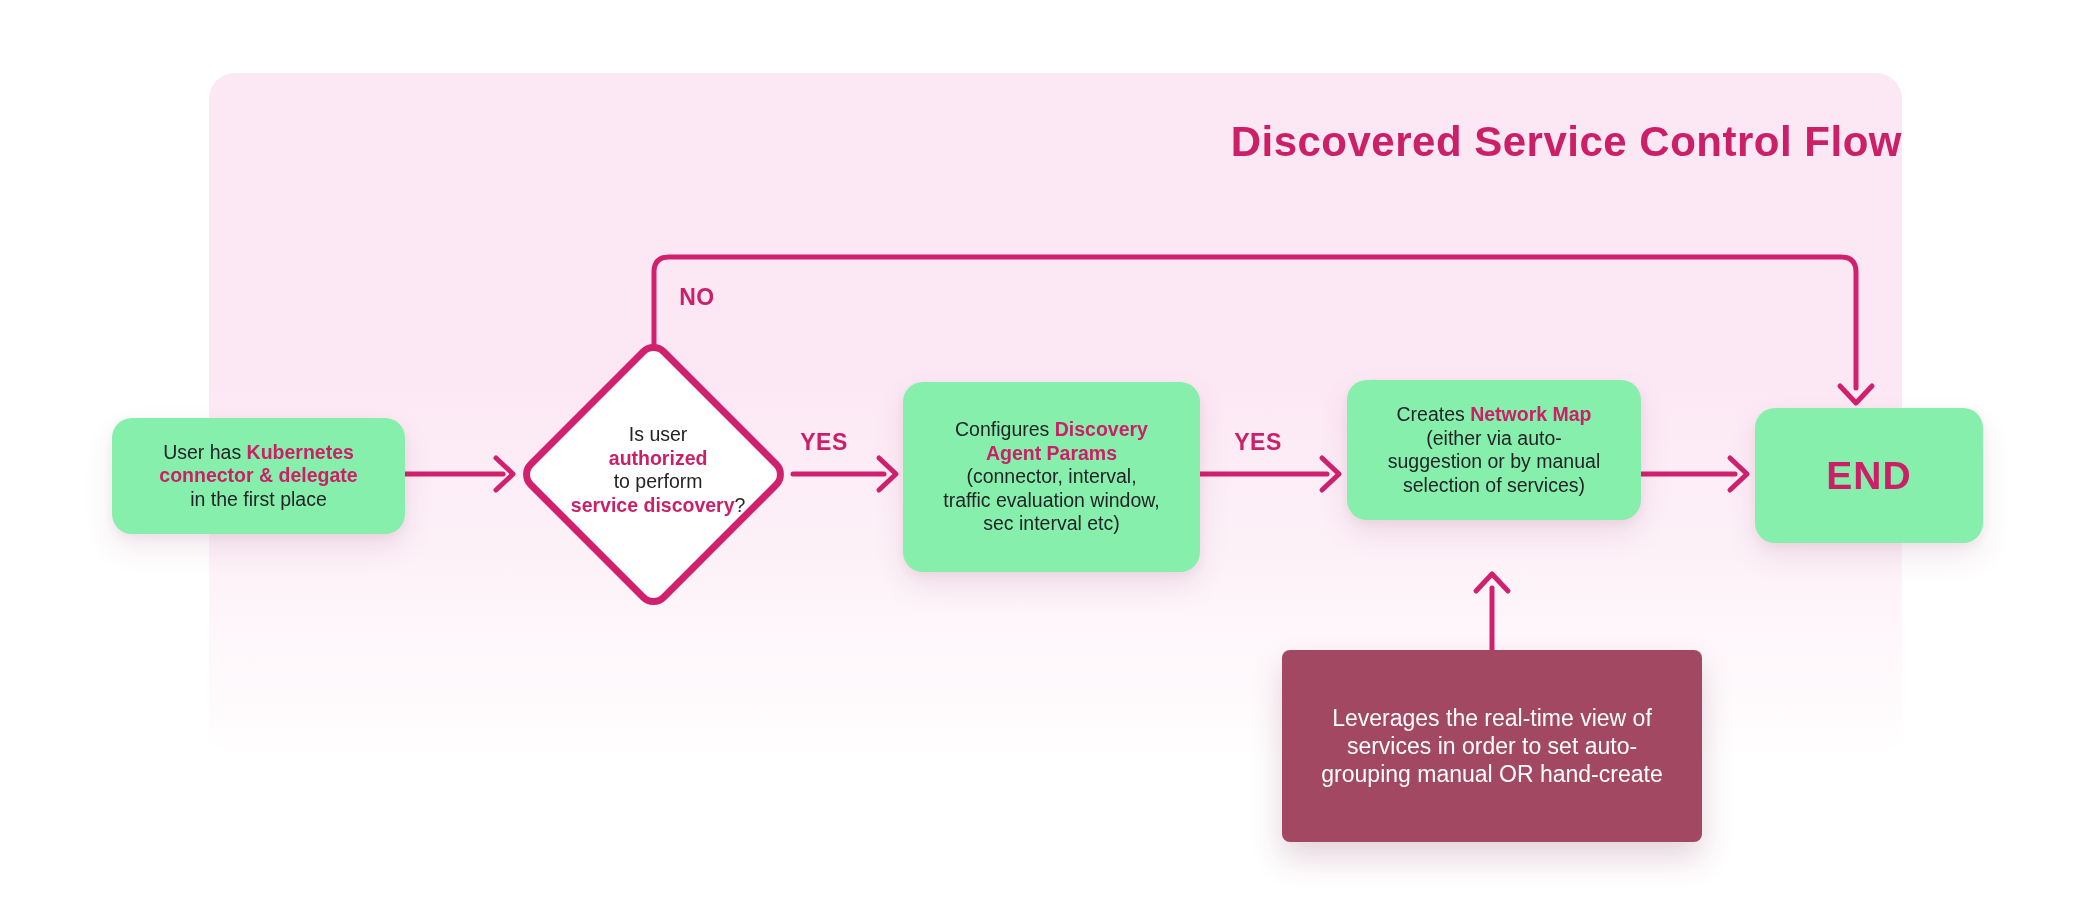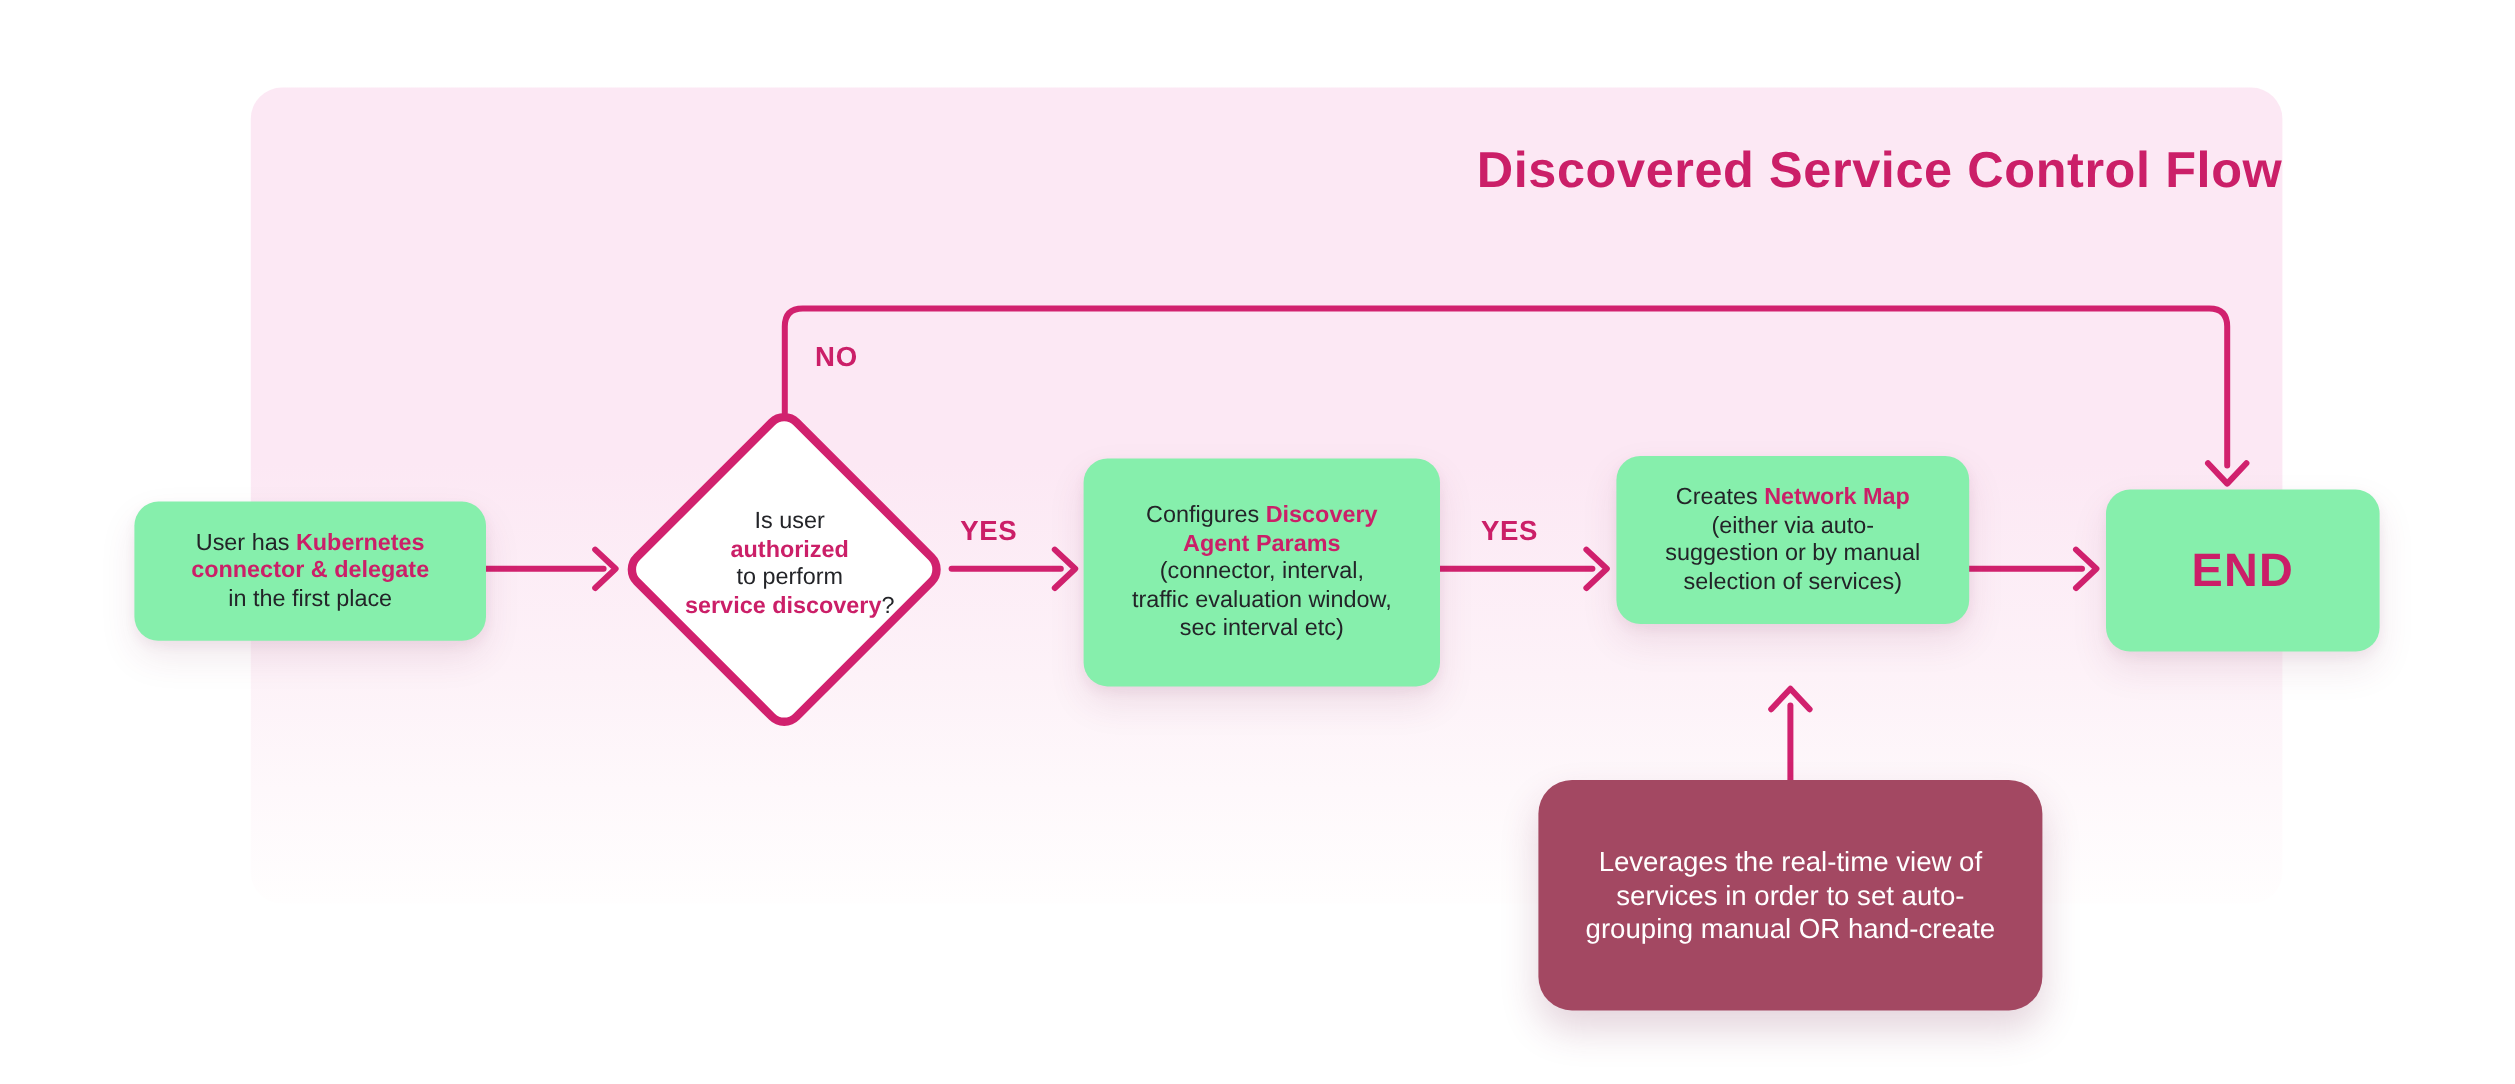--- a/index.html
+++ b/index.html
@@ -97,21 +97,21 @@
     line-height:23.5px;
     margin-top:-14px;
   }
   .diamond-inner .tl { white-space:nowrap; }
 
   .node-note {
     position:absolute;
     left:1282px; top:650px;
     width:420px; height:192px;
     background:var(--note-bg);
-    border-radius:28px;
+    border-radius:8px;
     box-shadow:0 16px 32px rgba(120,40,80,0.20);
     display:flex;
     align-items:center;
     justify-content:center;
     text-align:center;
     color:#ffffff;
     font-size:23px;
     line-height:28px;
   }
   .node-note .tl { white-space:nowrap; }

